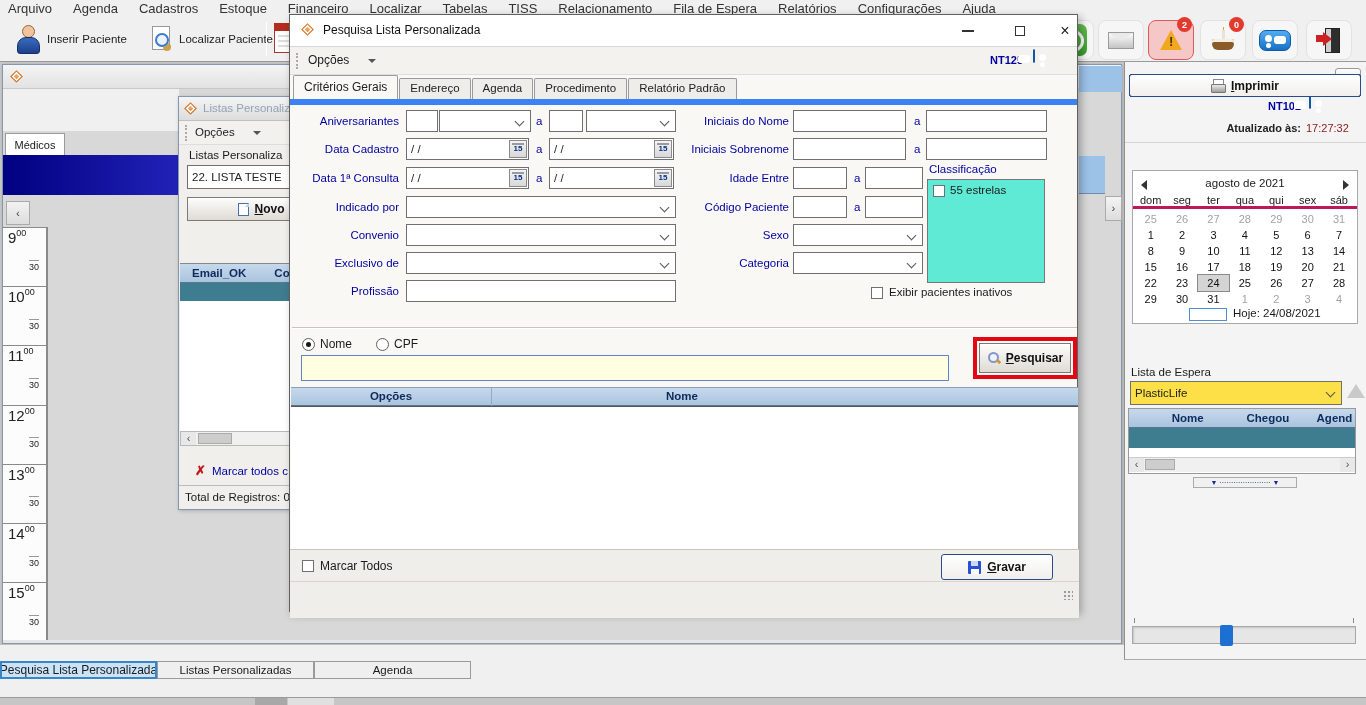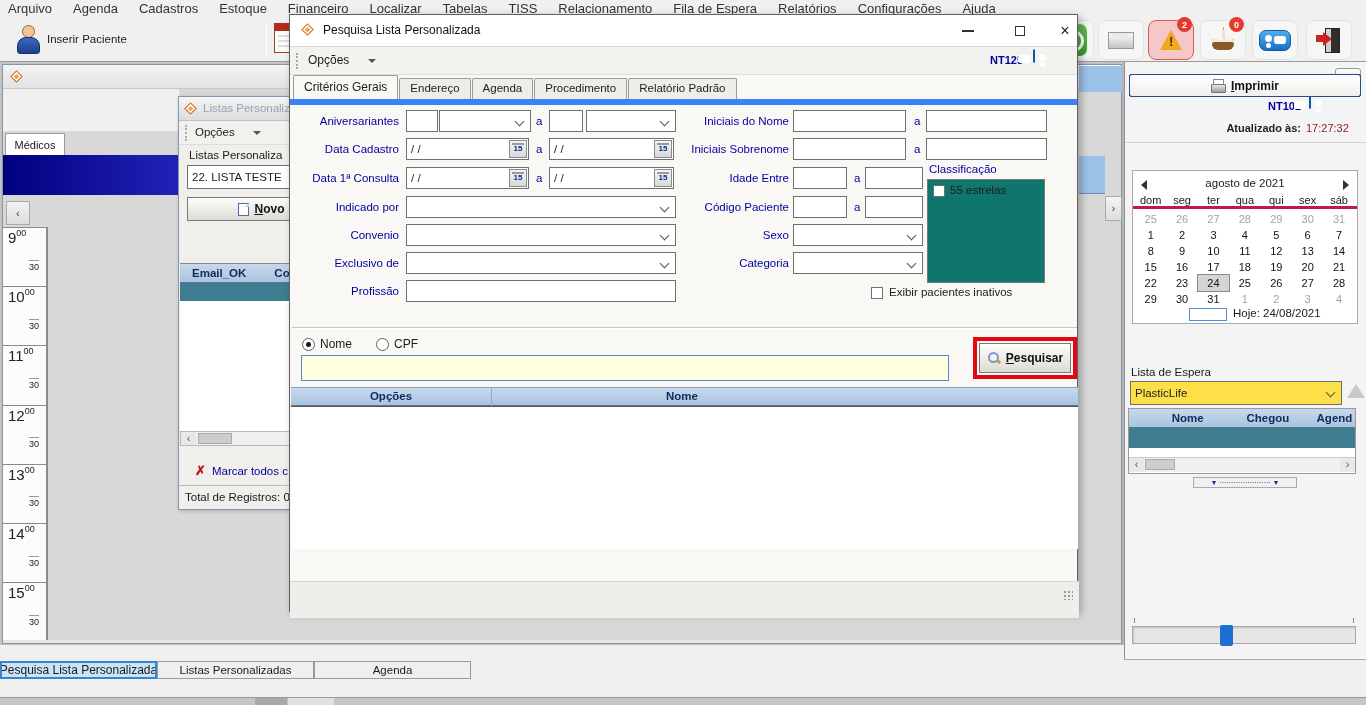--- a/index.html
+++ b/index.html
@@ -102,21 +102,21 @@
 
   
   .dialog{position:absolute;left:289px;top:14px;width:789px;height:598px;background:#f9f8f5;border:1px solid #606060;box-shadow:3px 3px 8px rgba(0,0,0,.3);z-index:30;}
   .dtitle{position:absolute;left:0;top:0;width:100%;height:32px;background:#fff;border-bottom:1px solid #d8d8d8;}
   .dctl{position:absolute;top:4px;width:36px;height:24px;display:flex;align-items:center;justify-content:center;color:#222;}
   .dmenu{position:absolute;left:0;top:32px;width:100%;height:28px;background:#f3f2ef;border-bottom:1px solid #ddd;}
   .dtabs{position:absolute;left:3px;top:60px;height:24px;display:flex;align-items:flex-end;}
   .dtab{height:21px;padding:3px 10px 0;background:#efede9;border:1px solid #9a9a9a;border-bottom:none;margin-right:1px;font-size:11.5px;color:#222;border-radius:2px 2px 0 0;}
   .dtab.active{height:24px;background:#f9f8f5;font-size:12px;padding-top:4px;position:relative;z-index:2;}
   .dpage{position:absolute;left:0;top:84px;width:100%;height:514px;border-top:6px solid #3b82f6;}
-  .classbox{position:absolute;background:#0f766e;border:1px solid #777;padding-left:44px;}
+  .classbox{position:absolute;background:#5eead4;border:1px solid #777;padding-left:44px;}
   .searchinput{position:absolute;background:#ffffe1;border:1px solid #5f86c8;height:26px;font-size:12px;padding:0 4px;outline:none;}
   .redmark{position:absolute;border:4px solid #e30613;z-index:5;}
   .gridline{position:absolute;height:1px;background:#c9c5bd;box-shadow:0 1px 0 #fff;}
 
   
   .calwrap{position:absolute;background:#fff;border:1px solid #a8a8a8;}
   .cdh{width:31.4px;text-align:center;font-size:11px;color:#222;display:inline-block;}
   .cday{width:31.4px;height:16px;text-align:center;font-size:11px;color:#111;display:inline-block;line-height:16px;}
   .cday.muted{color:#a2a2a2;}
   .cday.selected{background:#d4d4d4;outline:1px solid #8a8a8a;}
@@ -146,20 +146,24 @@
       <span class="mi">Relatórios</span>
       <span class="mi">Configurações</span>
       <span class="mi">Ajuda</span>
     </div>
 
   <div class="toolbar">
     <div class="tbtn" style="left:6px;">
       <span class="ic-person"></span>
       <span class="tlabel">Inserir Paciente</span>
     </div>
+    <div class="tbtn" style="left:138px;">
+      <span class="ic-locdoc"></span>
+      <span class="tlabel">Localizar Paciente</span>
+    </div>
     <div class="tsep"></div>
     <div class="abs" style="left:274px;top:7px;">
         <span class="ic-calred" style="display:block"></span>
       </div>
 
     <div class="ricon" style="left:1048px;">
         <span class="ic-green"></span>
       </div>
     <div class="ricon" style="left:1098px;">
         <span class="ic-env"></span>
@@ -361,20 +365,28 @@
       </div>
       <div class="redmark" style="left:683px;top:232px;width:104px;height:42px;"></div>
 
       <div class="bluehead abs" style="left:1px;top:282px;width:787px;height:19px;border-top:1px solid #8aa0b8;">
         <span class="abs" style="left:0;width:200px;text-align:center;top:2px;">Opções</span>
         <span class="abs" style="left:200px;width:382px;text-align:center;top:2px;">Nome</span>
         <span class="abs" style="left:200px;top:0;width:1px;height:19px;background:#93a9c2;"></span>
       </div>
       <div class="abs" style="left:1px;top:301px;width:787px;height:143px;background:#fff;border-top:1px solid #555;"></div>
 
+      <div class="abs" style="left:0;top:444px;width:789px;height:32px;background:#efeeea;border-top:1px solid #cac6be;">
+        <span class="cbox abs" style="left:12px;top:10px;"></span>
+        <span class="abs" style="left:30px;top:9px;font-size:12px;">Marcar Todos</span>
+        <div class="pbtn" style="left:651px;top:4px;width:112px;height:26px;">
+          <span class="ic-floppy"></span>
+          <span><u>G</u><span>ravar</span></span>
+        </div>
+      </div>
       <div class="abs" style="left:0;top:476px;width:789px;height:37px;background:#efeeea;border-top:1px solid #d8d4cc;">
         <span class="abs" style="right:6px;bottom:18px;width:10px;height:10px;background:radial-gradient(circle,#9a9a9a 1px,transparent 1.6px);background-size:4px 4px;"></span>
       </div>
     </div>
   </div>
 
   <div class="abs" style="left:1124px;top:62px;width:242px;height:598px;background:#f4f4f4;border-left:1px solid #8f8f8f;border-bottom:1px solid #aaa;z-index:5;">
     <div class="abs" style="left:210px;top:6px;width:26px;height:20px;background:linear-gradient(#fdfdfd,#d8d8d8);border:1px solid #999;border-radius:3px;text-align:center;line-height:18px;font-weight:bold;color:#555;"><span>×</span></div>
     <span class="abs" style="left:130px;top:38px;width:46px;text-align:right;color:#0000a0;font-weight:bold;font-size:11px;">NT101</span>
     <span class="ic-chat abs" style="left:184px;top:34px;"></span>

